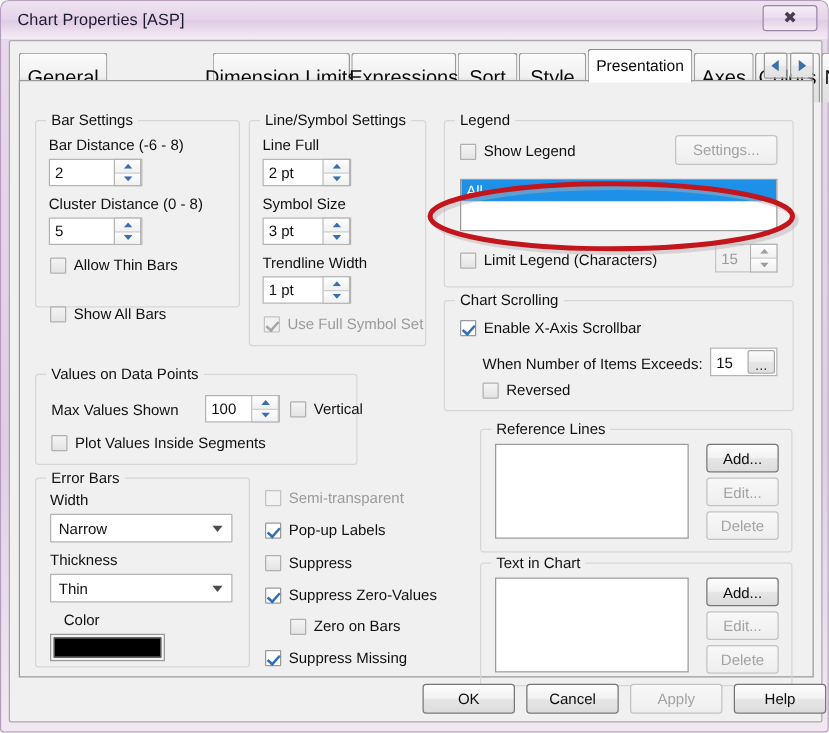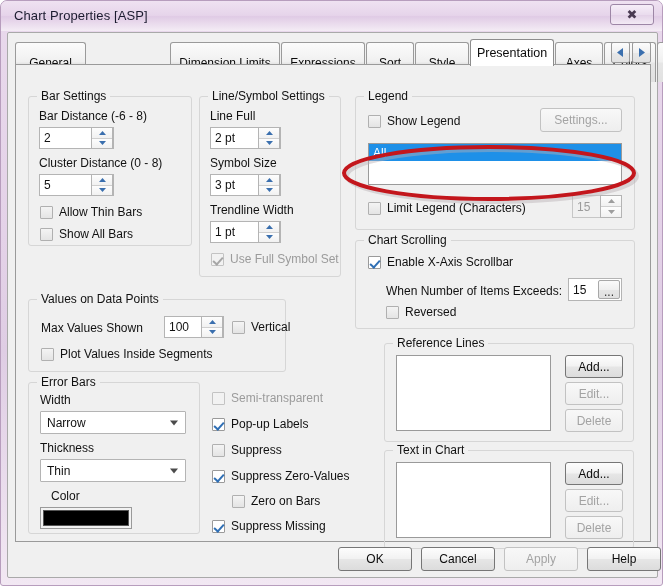--- a/index.html
+++ b/index.html
@@ -55,21 +55,21 @@
   .tabstrip {
     position:absolute; left:7px; top:6px; width:636px; height:26px;
   }
   .tab {
     position:absolute; top:3px; height:40px;
     background:linear-gradient(180deg,#fbfbfb 0%, #f0f0f0 48%, #e6e6e6 52%, #e1e1e1 100%);
     border:1px solid #9a9a9a;
     border-bottom:none;
     border-radius:3px 3px 0 0;
     display:flex; align-items:center; justify-content:center;
-    font-size:12px; color:#0b0b0b;
+    font-size:16px; color:#0b0b0b;
     padding:0 6px;
     white-space:nowrap;
   }
   .tab.selected {
     top:0; height:27px;
     background:#ffffff;
     border-color:#8d8d8d;
     z-index:5;
     font-size:12.5px;
   }
@@ -278,21 +278,21 @@
               <svg width="7" height="4" viewBox="0 0 7 4">
                 <polygon points="0,0 7,0 3.5,4" fill="#3a6fae"></polygon>
               </svg>
             </div>
         </div>
 
         <div class="cb unchecked" style="left:11px; top:108px;">
           <span class="cbbox"></span>
           <span>Allow Thin Bars</span>
         </div>
-        <div class="cb unchecked" style="left:11px; top:130px;">
+        <div class="cb unchecked" style="left:11px; top:147px;">
           <span class="cbbox"></span>
           <span>Show All Bars</span>
         </div>
       </div>
 
       <div class="group" style="left:183px; top:31px; width:142px; height:181px;">
         <div class="glabel">Line/Symbol Settings</div>
 
         <div class="lbl" style="left:10px; top:12px;">Line Full</div>
         <div class="tbox" style="left:10px; top:30px; width:71px; height:22px;">2 pt</div>

